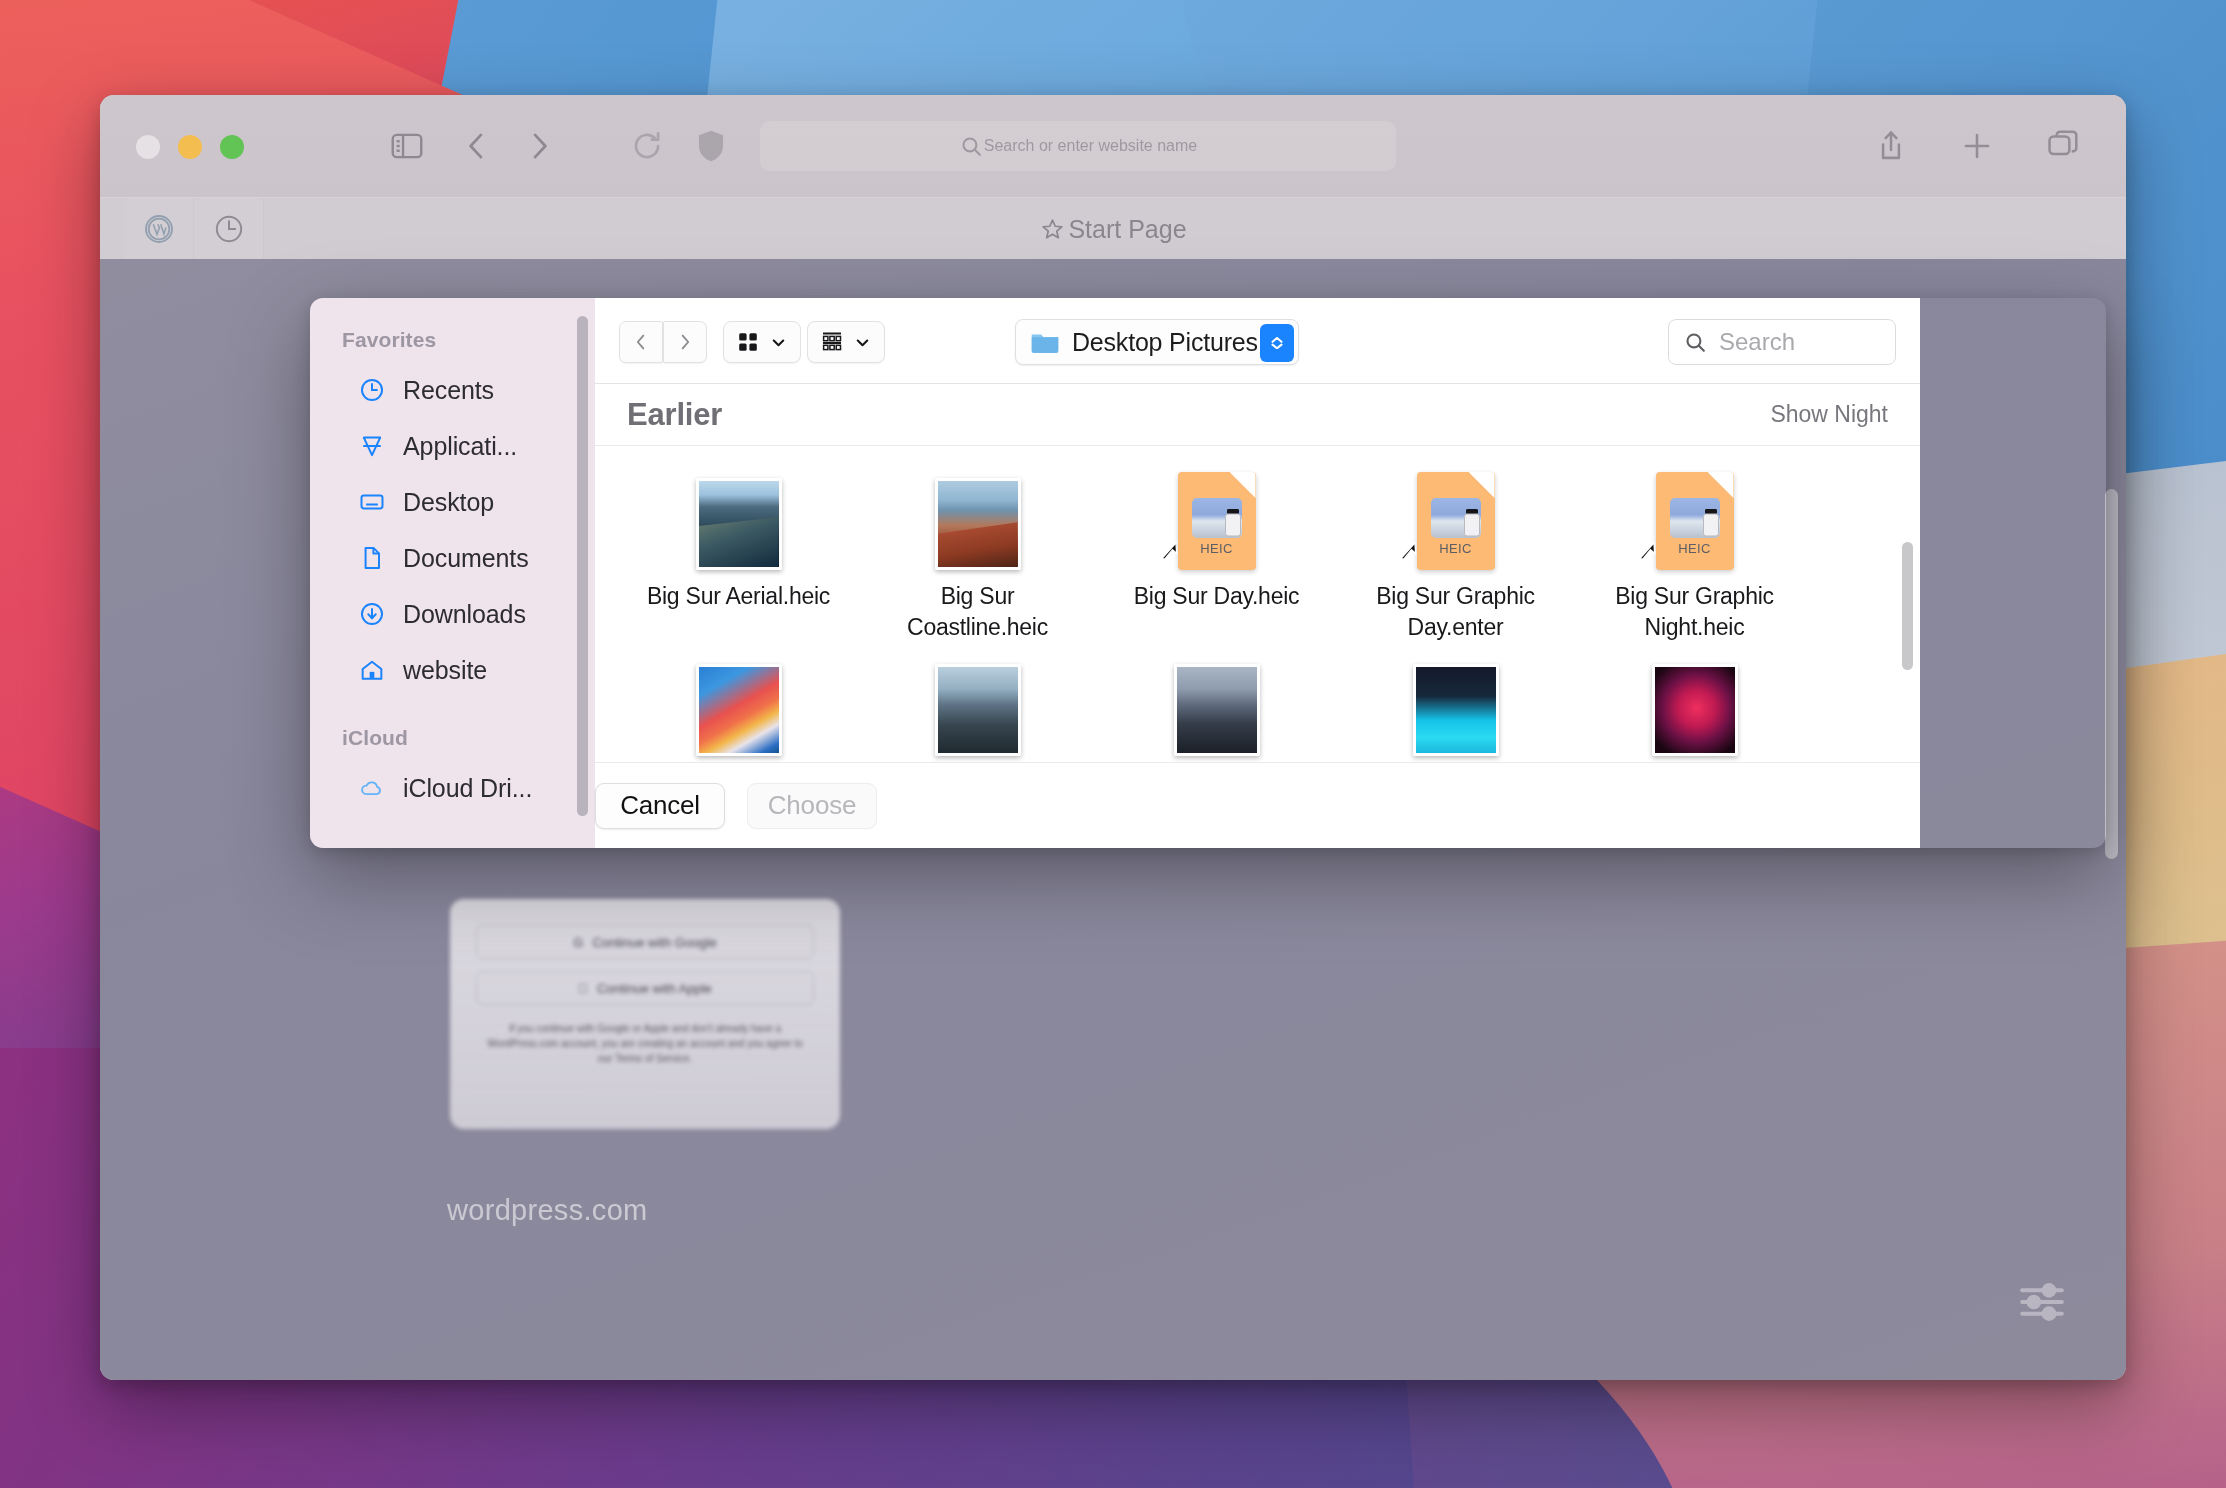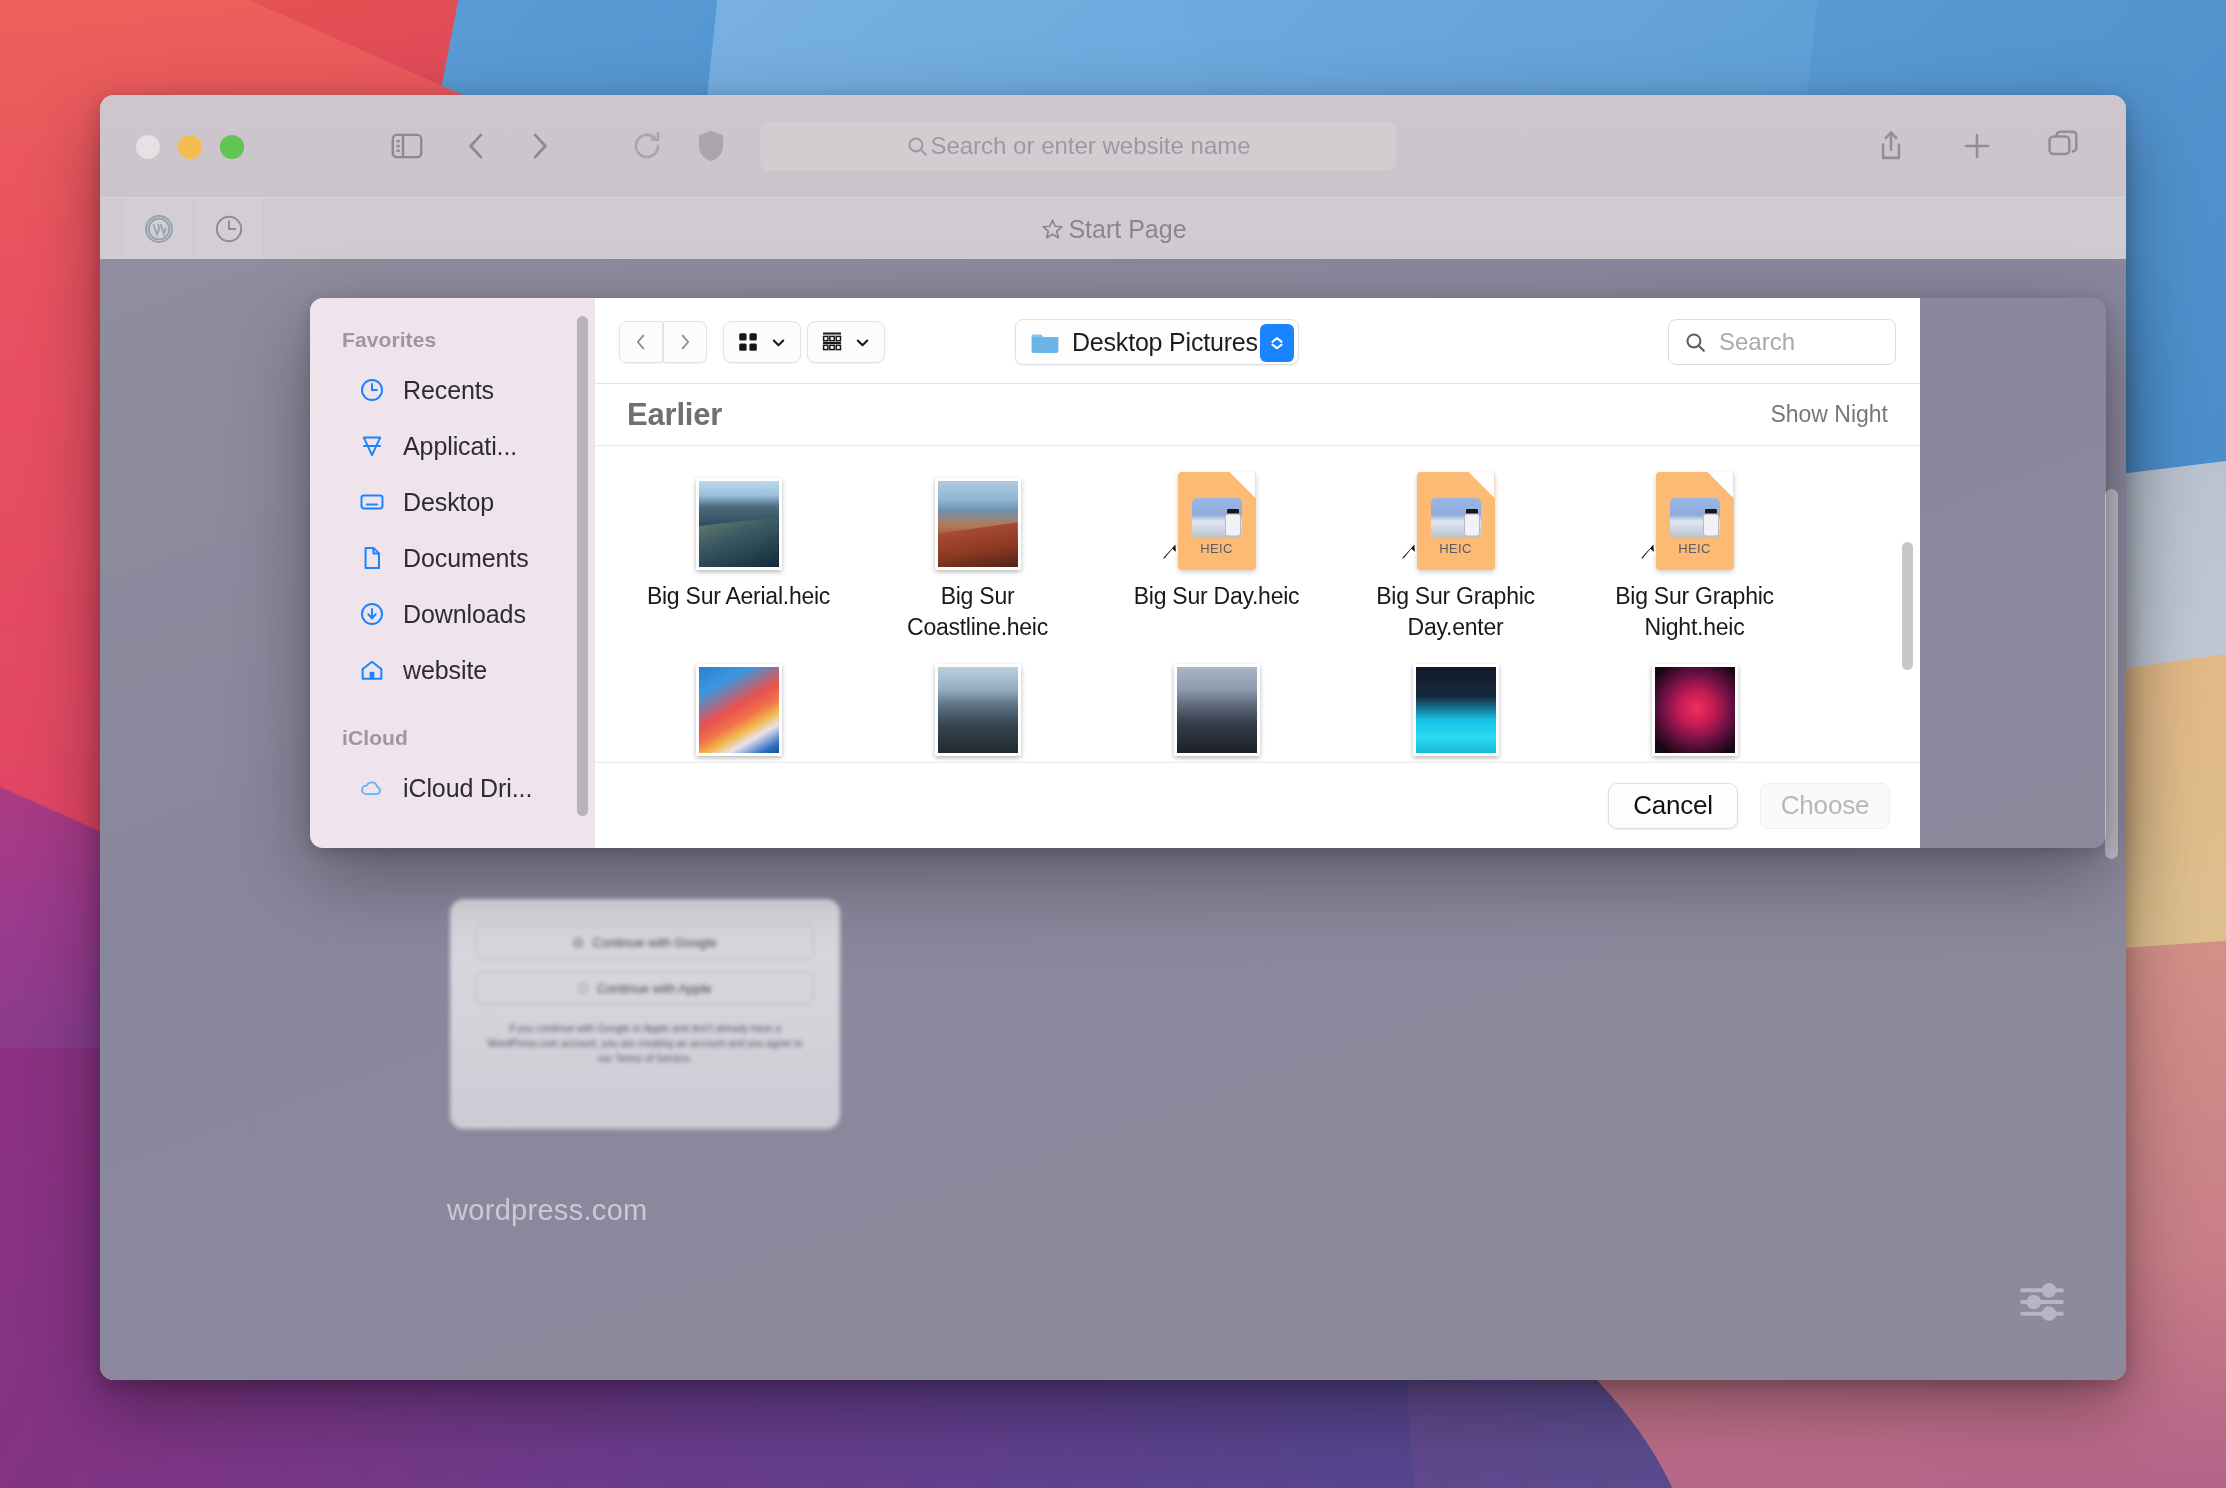--- a/index.html
+++ b/index.html
@@ -49,21 +49,21 @@
   .sf-ico { position:absolute; opacity:.42; }
   #sf-sidebar-icon { left:288px; top:32px; }
   #sf-back { left:358px; top:32px; }
   #sf-fwd { left:420px; top:32px; }
   #sf-reload { left:528px; top:32px; opacity:.22; }
   #sf-shield { left:592px; top:32px; opacity:.35; }
   .sf-urlbar { position:absolute; left:660px; top:26px; width:636px; height:50px;
     background:rgba(255,255,255,.14); border-radius:9px; }
   .sf-url-inner { position:absolute; left:0; top:0; width:100%; height:100%;
     display:flex; align-items:center; justify-content:center; 
-    color:#8d8791; font-size:24px; opacity:.75; }
+    color:#8d8791; font-size:16px; opacity:.75; }
   .sf-right { position:absolute; right:44px; top:32px; display:flex; gap:48px; opacity:.38; }
   .sf-tabbar { height:62px; position:relative; background:rgba(255,255,255,.06);
     border-top:1px solid rgba(255,255,255,.12); }
   .sf-tab { position:absolute; top:0; height:62px; width:70px;
     display:flex; align-items:center; justify-content:center;
     border-right:1px solid rgba(0,0,0,.06); opacity:.5; }
   #tab-wp { left:24px; background:rgba(255,255,255,.1); }
   #tab-history { left:94px; background:rgba(255,255,255,.1); }
   .sf-startpage { position:absolute; left:0; right:0; top:0; height:62px;
     display:flex; align-items:center; justify-content:center; gap:2px;
@@ -154,21 +154,21 @@
   .doc-type { position:absolute; left:0; right:0; bottom:14px; text-align:center;
     font-size:13px; color:#5d5d63; letter-spacing:.3px; }
   .alias { position:absolute; left:-12px; bottom:2px; }
   .fname { margin-top:11px; font-size:23px; line-height:1.33; color:#19191c;
     text-align:center; max-width:215px; letter-spacing:-.25px; }
   .pane-scroll { position:absolute; right:7px; top:96px; width:11px; height:128px;
     background:#c8c8ca; border-radius:6px; }
 
   .footer { position:absolute; left:0; right:0; bottom:0; height:86px;
     background:#fff; border-top:1px solid #eaeaeb; display:flex;
-    align-items:center; justify-content:flex-end; gap:22px; padding-right:30px; }
+    align-items:center; gap:22px; padding-right:30px; }
   .btn { height:46px; min-width:130px; border-radius:9px; font-size:26px;
     display:flex; align-items:center; justify-content:center; letter-spacing:-.2px; }
   .btn-cancel { background:#fdfdfd; border:1px solid #dededf; color:#111114;
     box-shadow:0 1px 2px rgba(0,0,0,.08); }
   .btn-choose { background:#fafafa; border:1px solid #ededee; color:#b6b6bb; }
 
   
   .t-aerial { background:linear-gradient(180deg,#bcd8ea 0%,#9cc2de 16%,#4d6b7e 30%,#2f4b5e 52%,#14293c 72%,#0b1b2b 100%); }
   .t-aerial:after { content:""; position:absolute; left:0; top:42%; width:100%; height:58%;
     background:linear-gradient(160deg,#6b7f72 0%,#3c5a63 40%,#122a3d 100%); clip-path:polygon(0 18%,100% 0,100% 100%,0 100%); }

